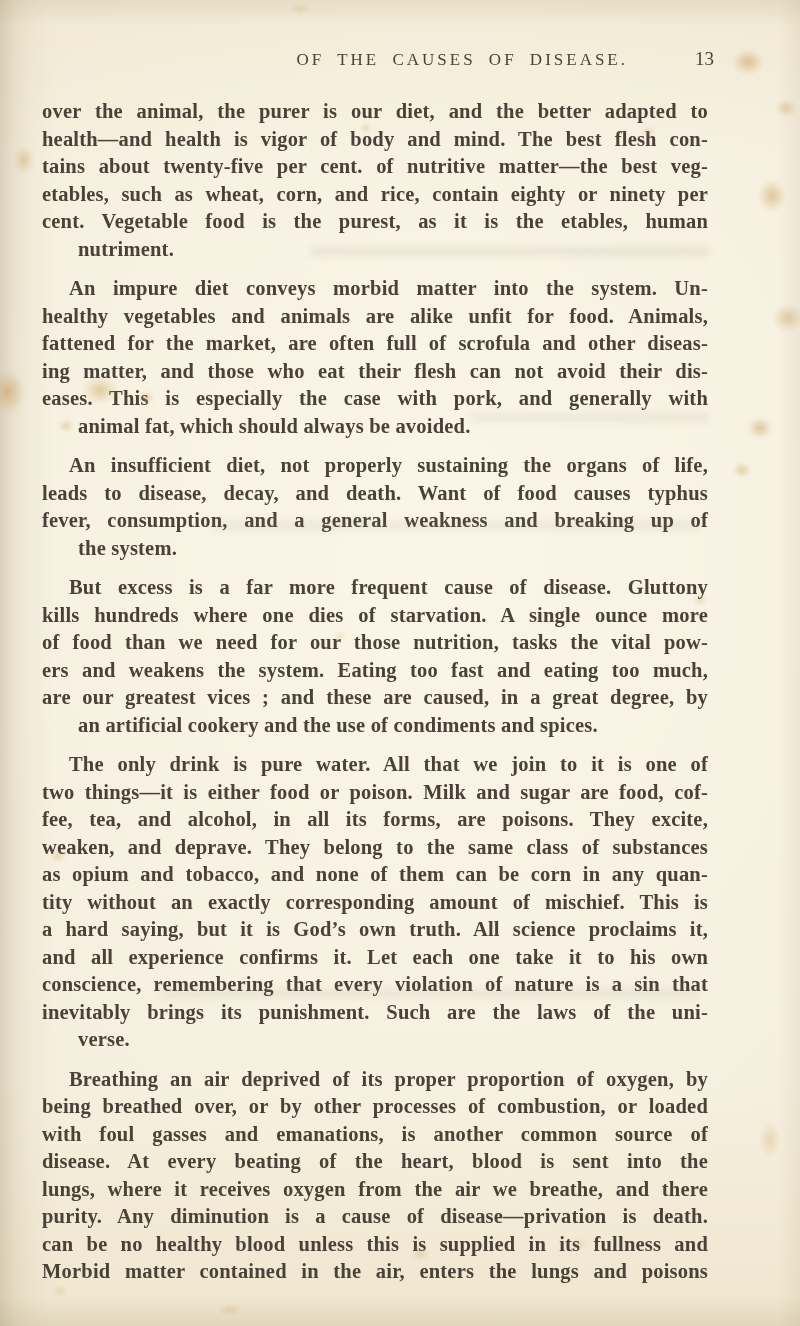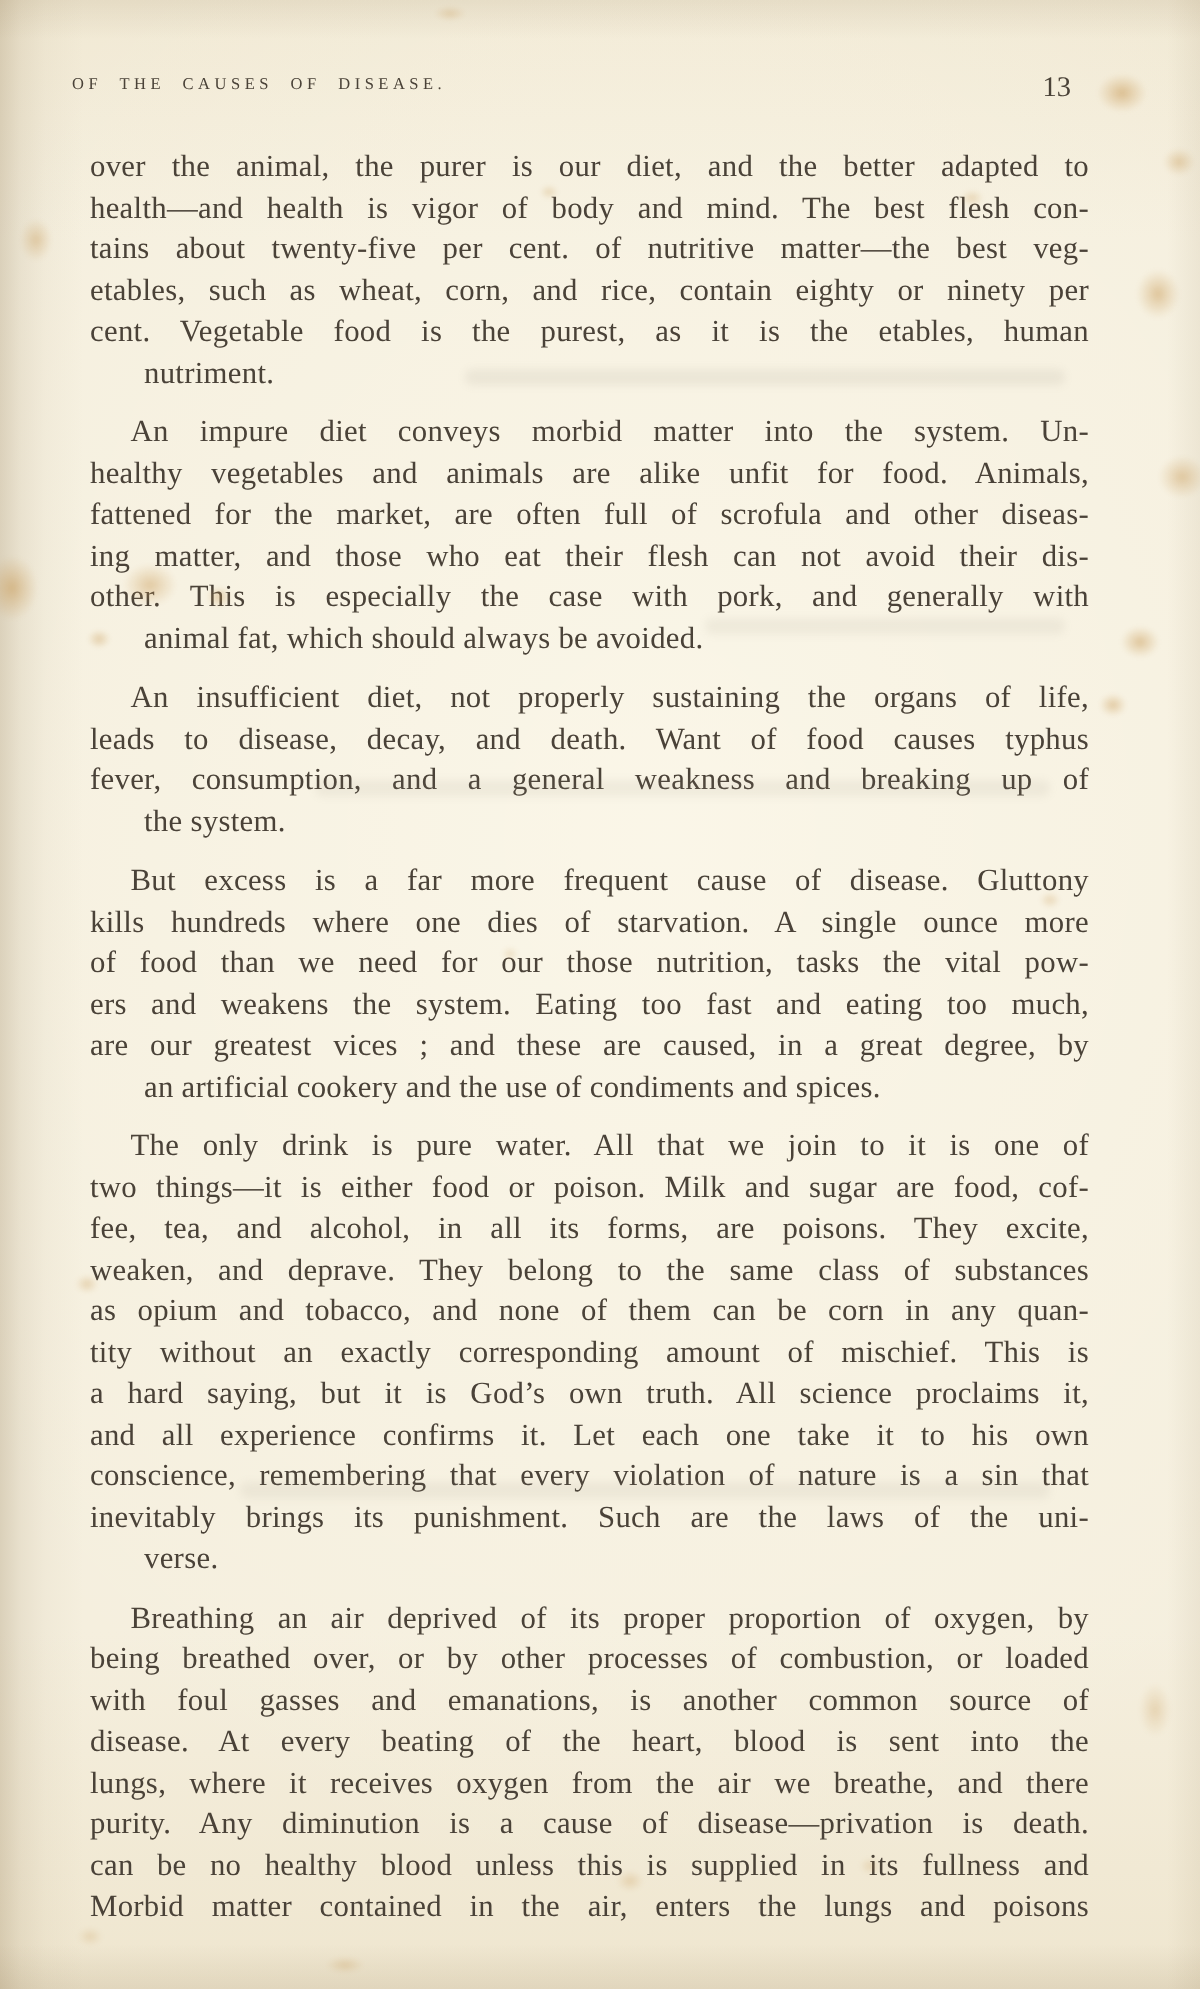--- a/index.html
+++ b/index.html
@@ -41,36 +41,37 @@
   }
   .edge-shade-right{
     position:absolute;right:0;top:0;bottom:0;width:22px;
     background:linear-gradient(270deg, rgba(124,98,56,0.08), rgba(124,98,56,0));
     pointer-events:none;
   }
   
   .header{position:absolute;top:50px;left:0;right:0;height:26px;}
   .running-title{
     position:absolute;left:48px;width:580px;top:0;
-    text-align:left;
-    font-size:11px;
+    text-align:right;
+    font-size:17px;
     letter-spacing:3px;
     word-spacing:6px;
     color:var(--ink);
   }
   .page-number{
     position:absolute;right:86px;top:-2px;
     font-size:19px;
     color:var(--ink);
   }
   
   .body-text{
     position:absolute;
-    left:60px;top:98px;width:666px;
+    left:42px;top:98px;width:666px;
     font-size:20.5px;
+    font-weight:bold;
   }
   .paragraph{margin:0;}
   .line{
     height:27.5px;
     line-height:27.5px;
     white-space:nowrap;
     text-align:justify;
     text-align-last:justify;
     letter-spacing:0.2px;
   }
@@ -117,21 +118,21 @@
         <div class="line">tains about twenty-five per cent. of nutritive matter—the best veg-</div>
         <div class="line">etables, such as wheat, corn, and rice, contain eighty or ninety per</div>
         <div class="line">cent.  Vegetable food is the purest, as it is the etables, human</div>
         <div class="line last">nutriment.</div>
       </div>
       <div class="paragraph">
         <div class="line indent">An impure diet conveys morbid matter into the system.  Un-</div>
         <div class="line">healthy vegetables and animals are alike unfit for food.  Animals,</div>
         <div class="line">fattened for the market, are often full of scrofula and other diseas-</div>
         <div class="line">ing matter, and those who eat their flesh can not avoid their dis-</div>
-        <div class="line">other.  This is especially the case with pork, and generally with</div>
+        <div class="line">eases.  This is especially the case with pork, and generally with</div>
         <div class="line last">animal fat, which should always be avoided.</div>
       </div>
       <div class="paragraph">
         <div class="line indent">An insufficient diet, not properly sustaining the organs of life,</div>
         <div class="line">leads to disease, decay, and death.  Want of food causes typhus</div>
         <div class="line">fever, consumption, and a general weakness and breaking up of</div>
         <div class="line last">the system.</div>
       </div>
       <div class="paragraph">
         <div class="line indent">But excess is a far more frequent cause of disease.  Gluttony</div>

